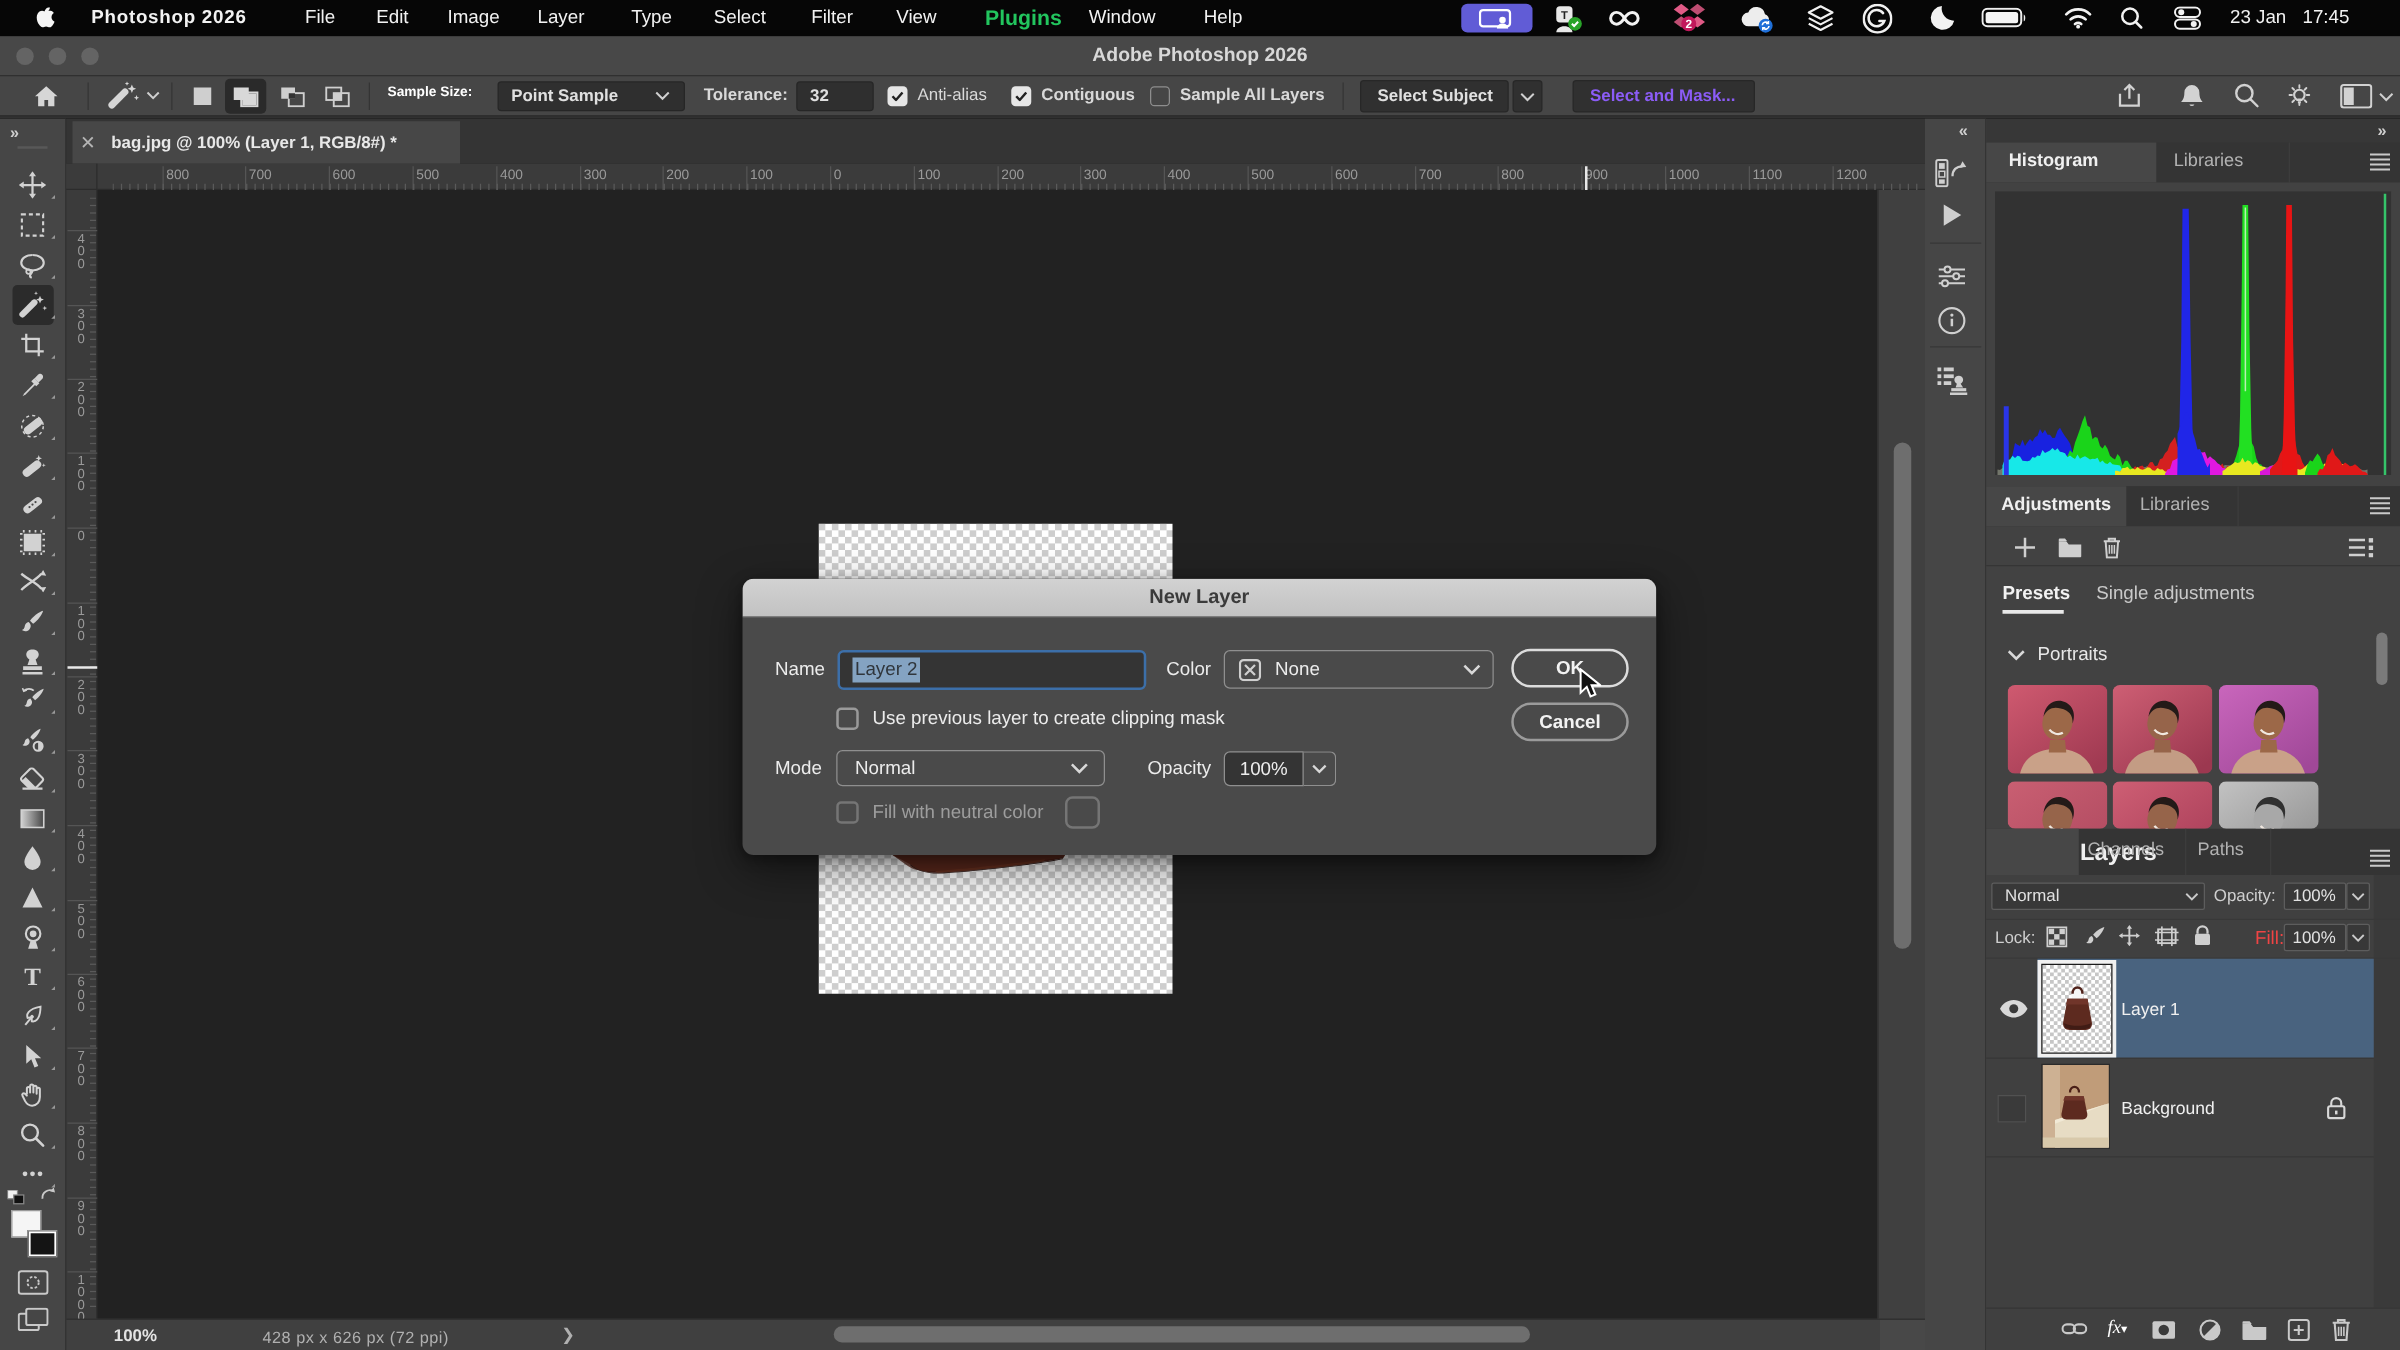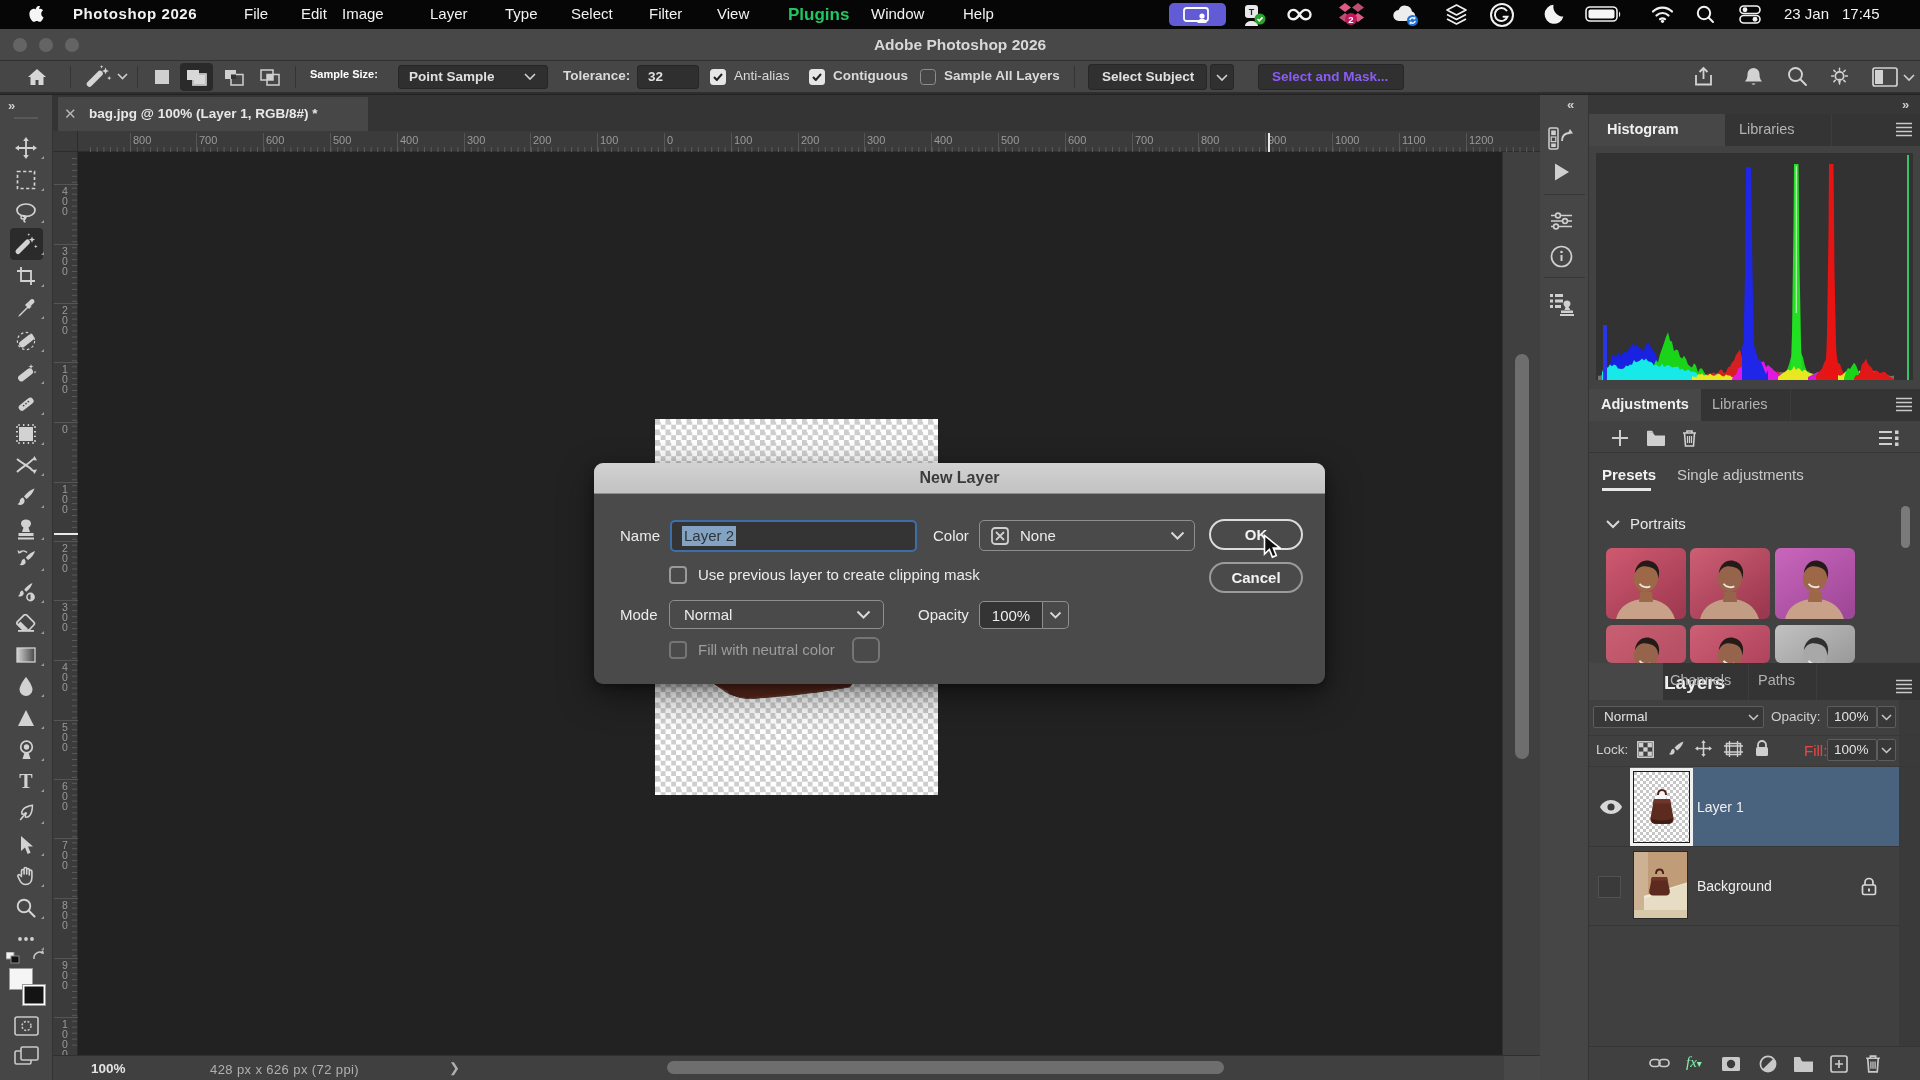--- a/index.html
+++ b/index.html
@@ -10,21 +10,21 @@
 </style></head>
 <body>
 
 <div class="abs" style="left:0;top:0;width:1920px;height:29px;background:#060606;"></div>
 <svg class="abs" style="left:28px;top:6px" width="17" height="18" viewBox="0 0 17 18">
 <path fill="#f5f5f5" d="M11.4 4.3c.8-1 1.3-2.3 1.2-3.6-1.1.1-2.5.8-3.3 1.8-.7.8-1.4 2.2-1.2 3.5 1.3.1 2.5-.7 3.3-1.7z M13.9 9.6c0-2.3 1.9-3.4 2-3.5-1.1-1.6-2.8-1.8-3.4-1.8-1.4-.1-2.8.8-3.5.8-.7 0-1.8-.8-3-.8C4.4 4.4 3 5.3 2.2 6.7c-1.6 2.8-.4 6.9 1.2 9.2.8 1.1 1.7 2.3 2.9 2.3 1.2 0 1.6-.8 3-.8 1.4 0 1.8.8 3 .8 1.3 0 2.1-1.1 2.8-2.2.9-1.3 1.3-2.6 1.3-2.6s-2.5-1-2.5-3.8z" transform="scale(0.95) translate(0,-1.5)"></path>
   </svg>
 <div class="abs" style="left:73px;top:5px;font-size:15px;font-weight:bold;letter-spacing:0.6px;color:#f2f2f2;">Photoshop 2026</div>
 <div class="abs" style="left:244px;top:5px;font-size:15px;font-weight:normal;color:#f2f2f2;">File</div>
 <div class="abs" style="left:301px;top:5px;font-size:15px;font-weight:normal;color:#f2f2f2;">Edit</div>
-<div class="abs" style="left:342px;top:5px;font-size:15px;font-weight:normal;color:#f2f2f2;">Image</div>
+<div class="abs" style="left:358px;top:5px;font-size:15px;font-weight:normal;color:#f2f2f2;">Image</div>
 <div class="abs" style="left:430px;top:5px;font-size:15px;font-weight:normal;color:#f2f2f2;">Layer</div>
 <div class="abs" style="left:505px;top:5px;font-size:15px;font-weight:normal;color:#f2f2f2;">Type</div>
 <div class="abs" style="left:571px;top:5px;font-size:15px;font-weight:normal;color:#f2f2f2;">Select</div>
 <div class="abs" style="left:649px;top:5px;font-size:15px;font-weight:normal;color:#f2f2f2;">Filter</div>
 <div class="abs" style="left:717px;top:5px;font-size:15px;font-weight:normal;color:#f2f2f2;">View</div>
 <div class="abs" style="left:788px;top:5px;font-size:17px;font-weight:bold;color:#22c55e;">Plugins</div>
 <div class="abs" style="left:871px;top:5px;font-size:15px;font-weight:normal;color:#f2f2f2;">Window</div>
 <div class="abs" style="left:963px;top:5px;font-size:15px;font-weight:normal;color:#f2f2f2;">Help</div>
 <div class="abs" style="left:1169px;top:3px;width:57px;height:23px;border-radius:5px;background:#615cd6;"></div>
 <svg class="abs" style="left:1183px;top:7px" width="28" height="16" viewBox="0 0 28 16">
@@ -1299,21 +1299,21 @@
 <rect x="1.5" y="8" width="13" height="9.5" rx="1.5" fill="none" stroke="#d8d8d8" stroke-width="1.7"></rect>
 <rect x="7" y="11.5" width="2" height="3" fill="#d8d8d8"></rect>
   </svg>
 <div class="abs" style="left:1589px;top:1046px;width:331px;height:34px;background:#404040;border-top:1px solid #353535;"></div>
 <svg class="abs" style="left:1649px;top:1057px" width="21" height="12" viewBox="0 0 21 12">
 <g fill="none" stroke="#c9c9c9" stroke-width="1.7">
       <rect x="1" y="2.5" width="10" height="7" rx="3.5"></rect>
       <rect x="10" y="2.5" width="10" height="7" rx="3.5"></rect>
     </g>
   </svg>
-<div class="abs" style="left:1686px;top:1054px;font-size:15px;font-style:italic;color:#86efac;font-family:'Liberation Serif',serif;">fx<span style="font-style:normal;font-size:10px;">▾</span></div>
+<div class="abs" style="left:1686px;top:1054px;font-size:15px;font-style:italic;color:#ffffff;font-family:'Liberation Serif',serif;">fx<span style="font-style:normal;font-size:10px;">▾</span></div>
 <svg class="abs" style="left:1721px;top:1056px" width="20" height="16" viewBox="0 0 20 16">
 <rect x="1" y="1" width="18" height="14" rx="1.5" fill="#c9c9c9"></rect>
     <circle cx="10" cy="8" r="4.2" fill="#3a3a3a"></circle>
   </svg>
 <svg class="abs" style="left:1759px;top:1055px" width="18" height="18" viewBox="0 0 18 18">
 <circle cx="9" cy="9" r="7.6" fill="none" stroke="#c9c9c9" stroke-width="1.7"></circle>
 <path d="M9 1.4a7.6 7.6 0 0 1 0 15.2z" fill="#c9c9c9" transform="rotate(45 9 9)"></path>
   </svg>
 <svg class="abs" style="left:1793px;top:1056px" width="21" height="16" viewBox="0 0 21 16">
 <path d="M1 3h6.5l2 2.5H20V15a1 1 0 0 1-1 1H2a1 1 0 0 1-1-1z" fill="#c9c9c9"></path>

